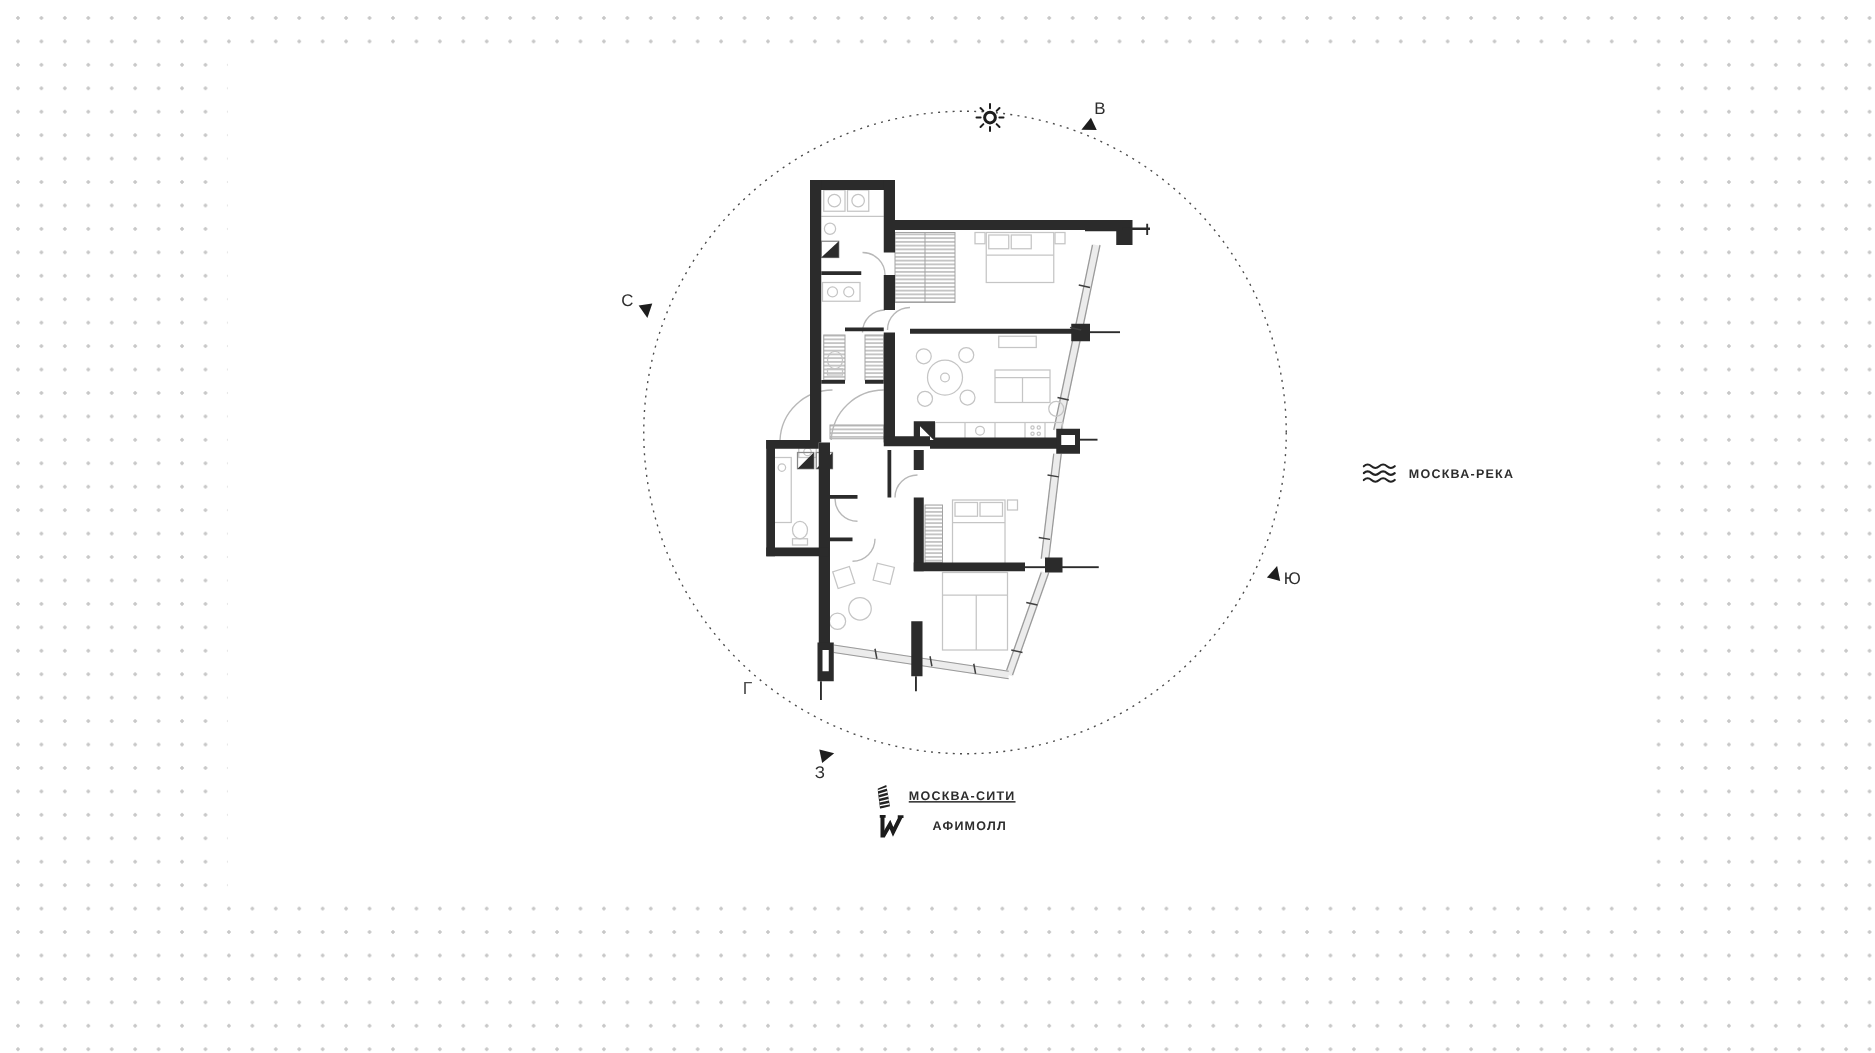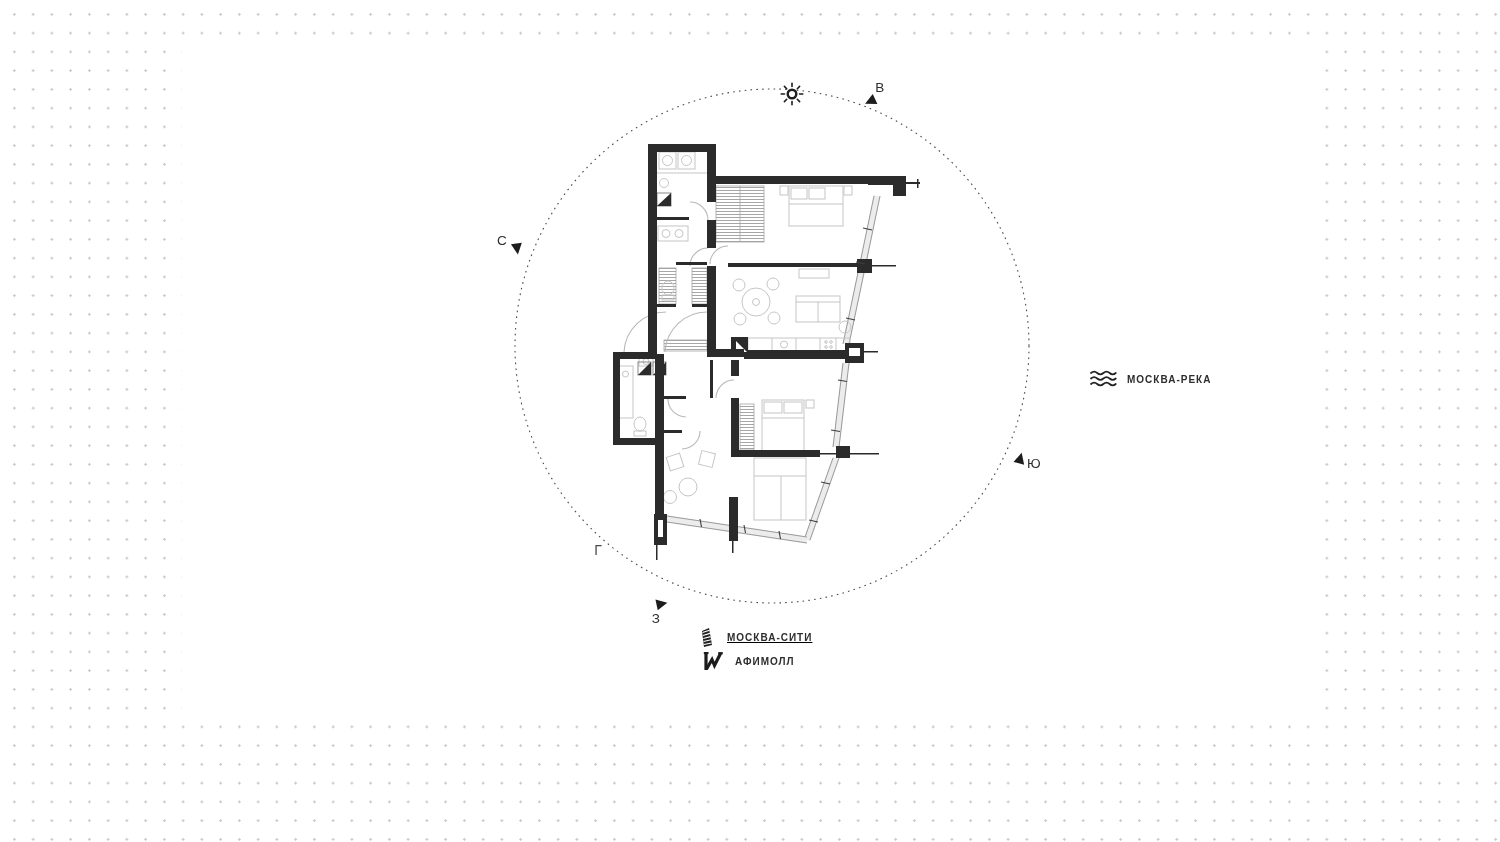--- a/index.html
+++ b/index.html
@@ -265,21 +265,21 @@
         <line x1="0.5" y1="4.5" x2="7.6" y2="2.2"></line>
         <line x1="0.9" y1="7.5" x2="8" y2="5.4"></line>
         <line x1="1.3" y1="10.5" x2="8.5" y2="8.6"></line>
         <line x1="1.6" y1="13.5" x2="9" y2="11.8"></line>
         <line x1="1.9" y1="16.5" x2="9.5" y2="15"></line>
       </g>
     </svg>
     <span class="lm-label">МОСКВА-СИТИ</span>
   </div>
 
-  <div class="landmark" style="left:703px;top:652px;gap:11px;">
+  <div class="landmark" style="left:703px;top:652px;gap:22px;">
     <svg class="lm-icon" width="21" height="19" viewBox="0 0 21 19">
       <g stroke="#1c1c1c" fill="none" stroke-width="3.2" stroke-linejoin="miter">
         <path d="M3,1 L3,18"></path>
         <path d="M3.4,17.2 L9,7.5 L11.5,13.5 L17.5,1.5"></path>
       </g>
       <path d="M0.8,1 H5.5" stroke="#1c1c1c" stroke-width="2.2"></path>
       <path d="M15.2,1.2 H19.8" stroke="#1c1c1c" stroke-width="2.2"></path>
     </svg>
     <span class="lm-label">АФИМОЛЛ</span>
   </div>

